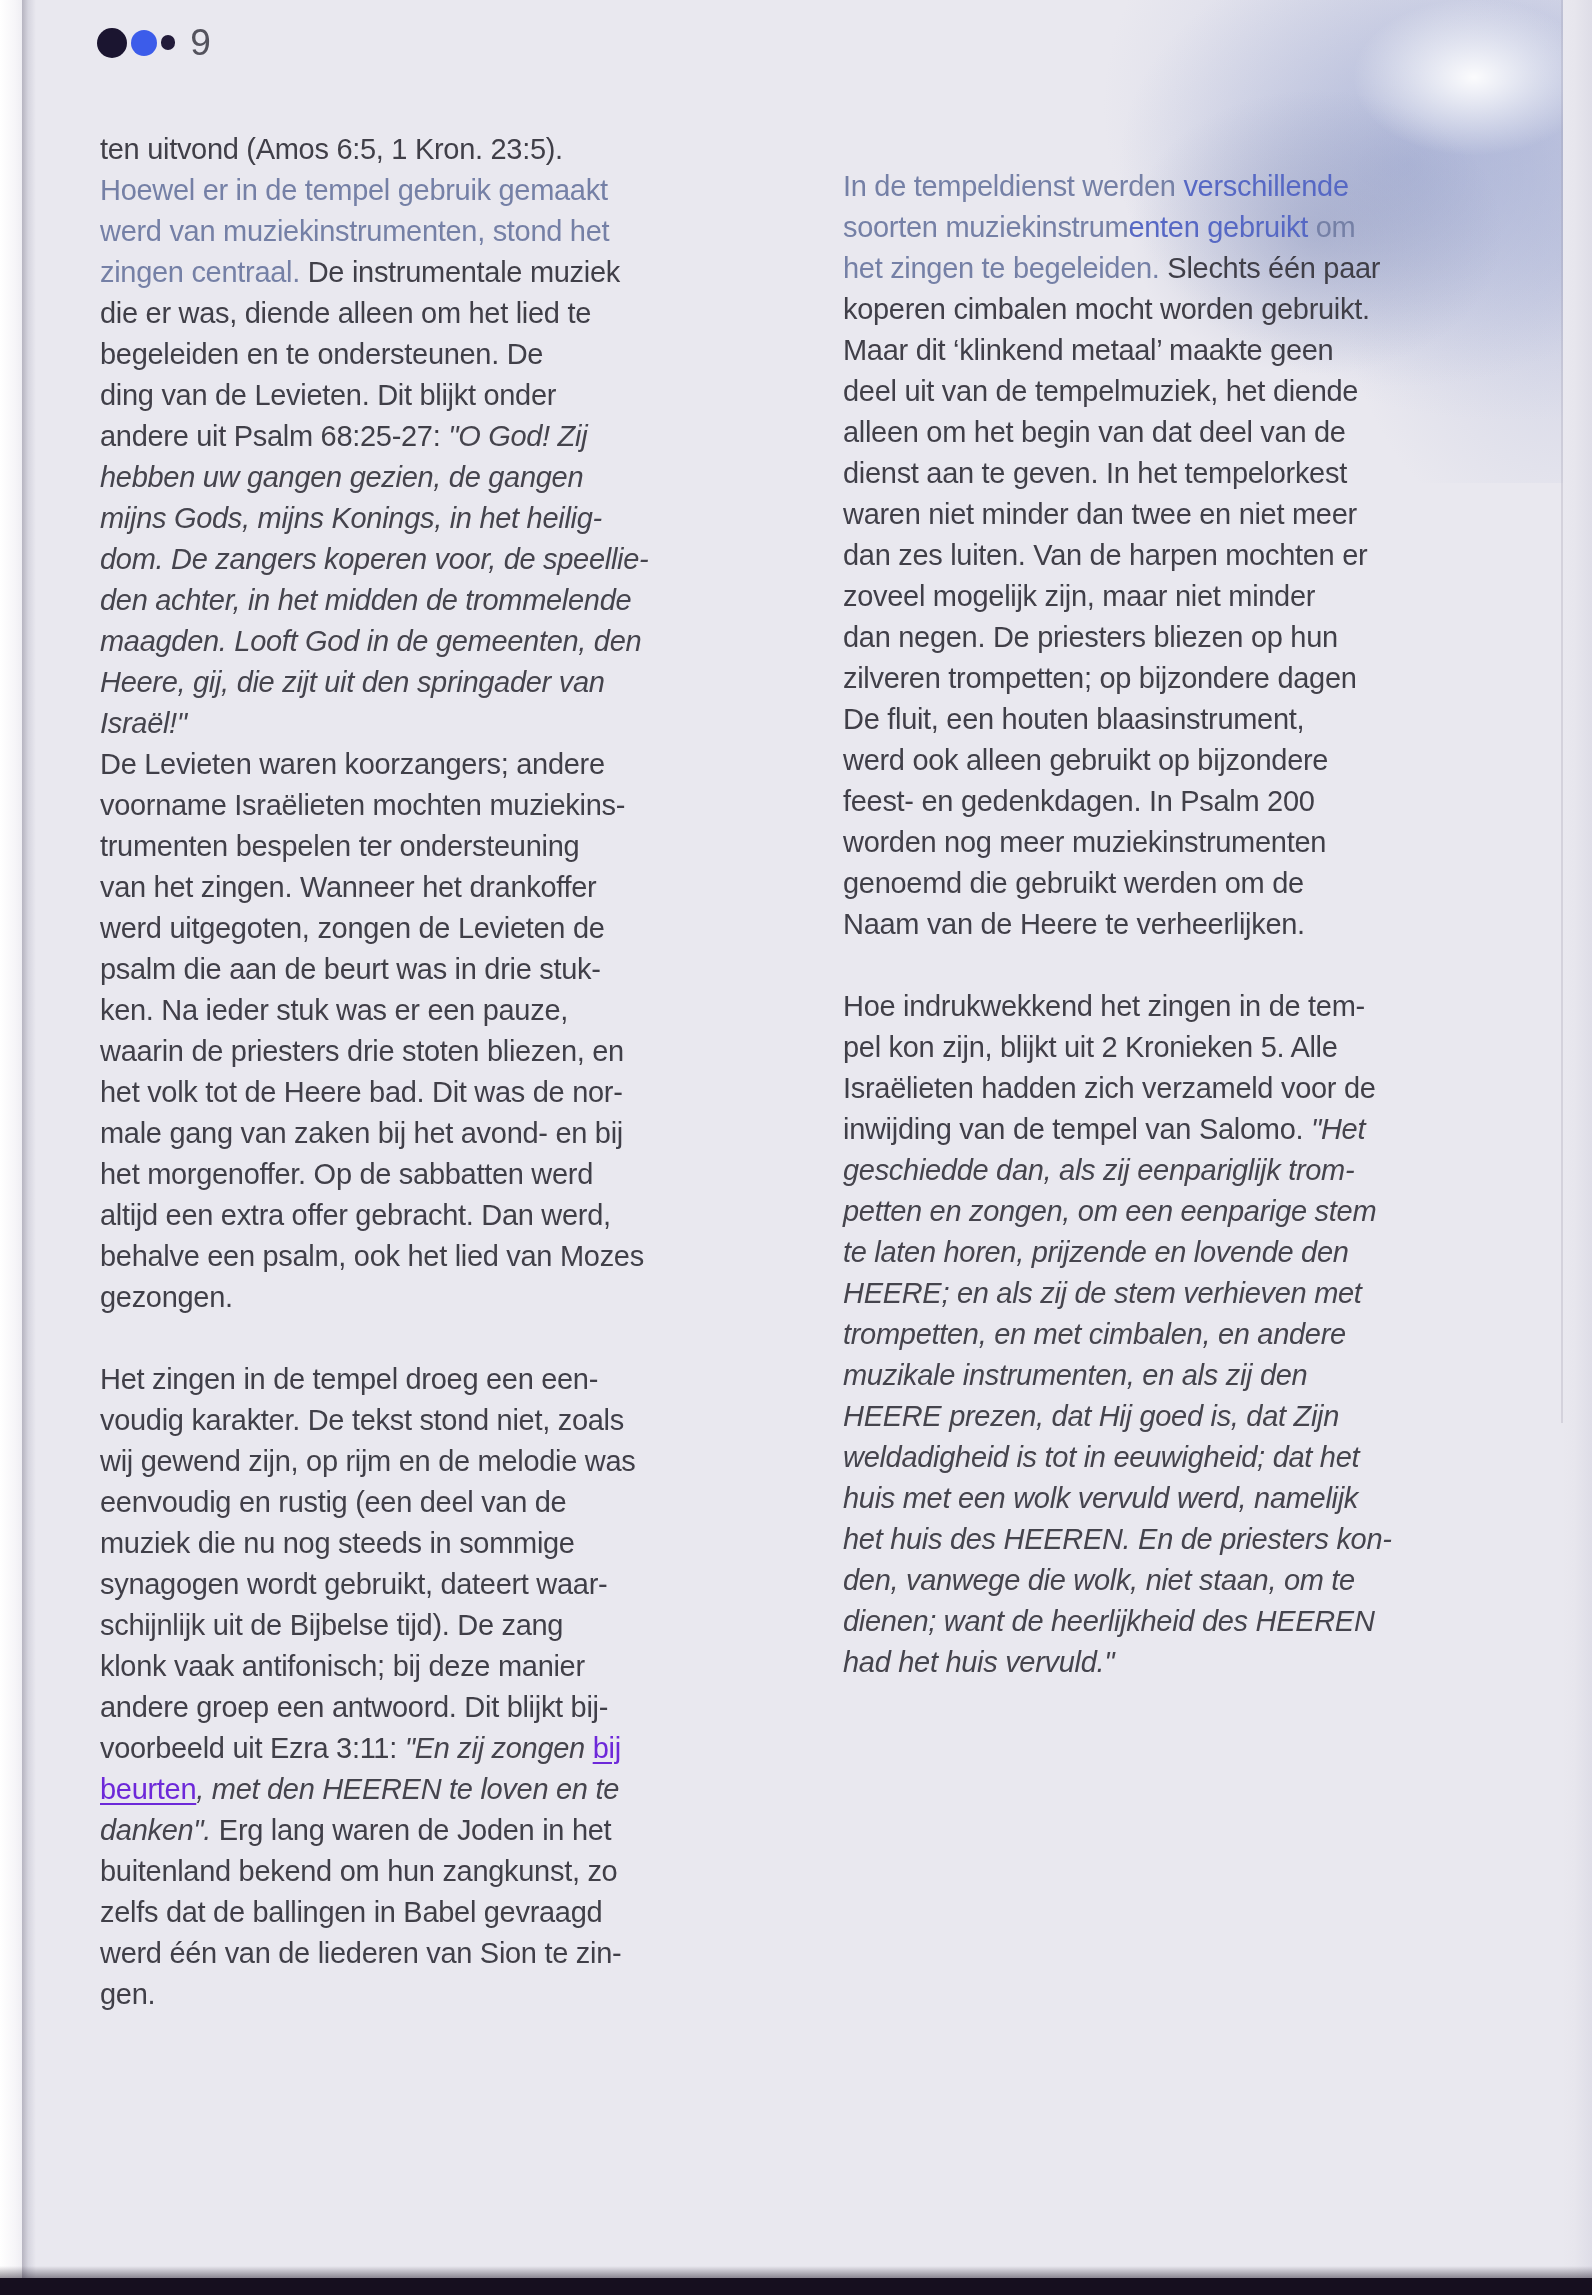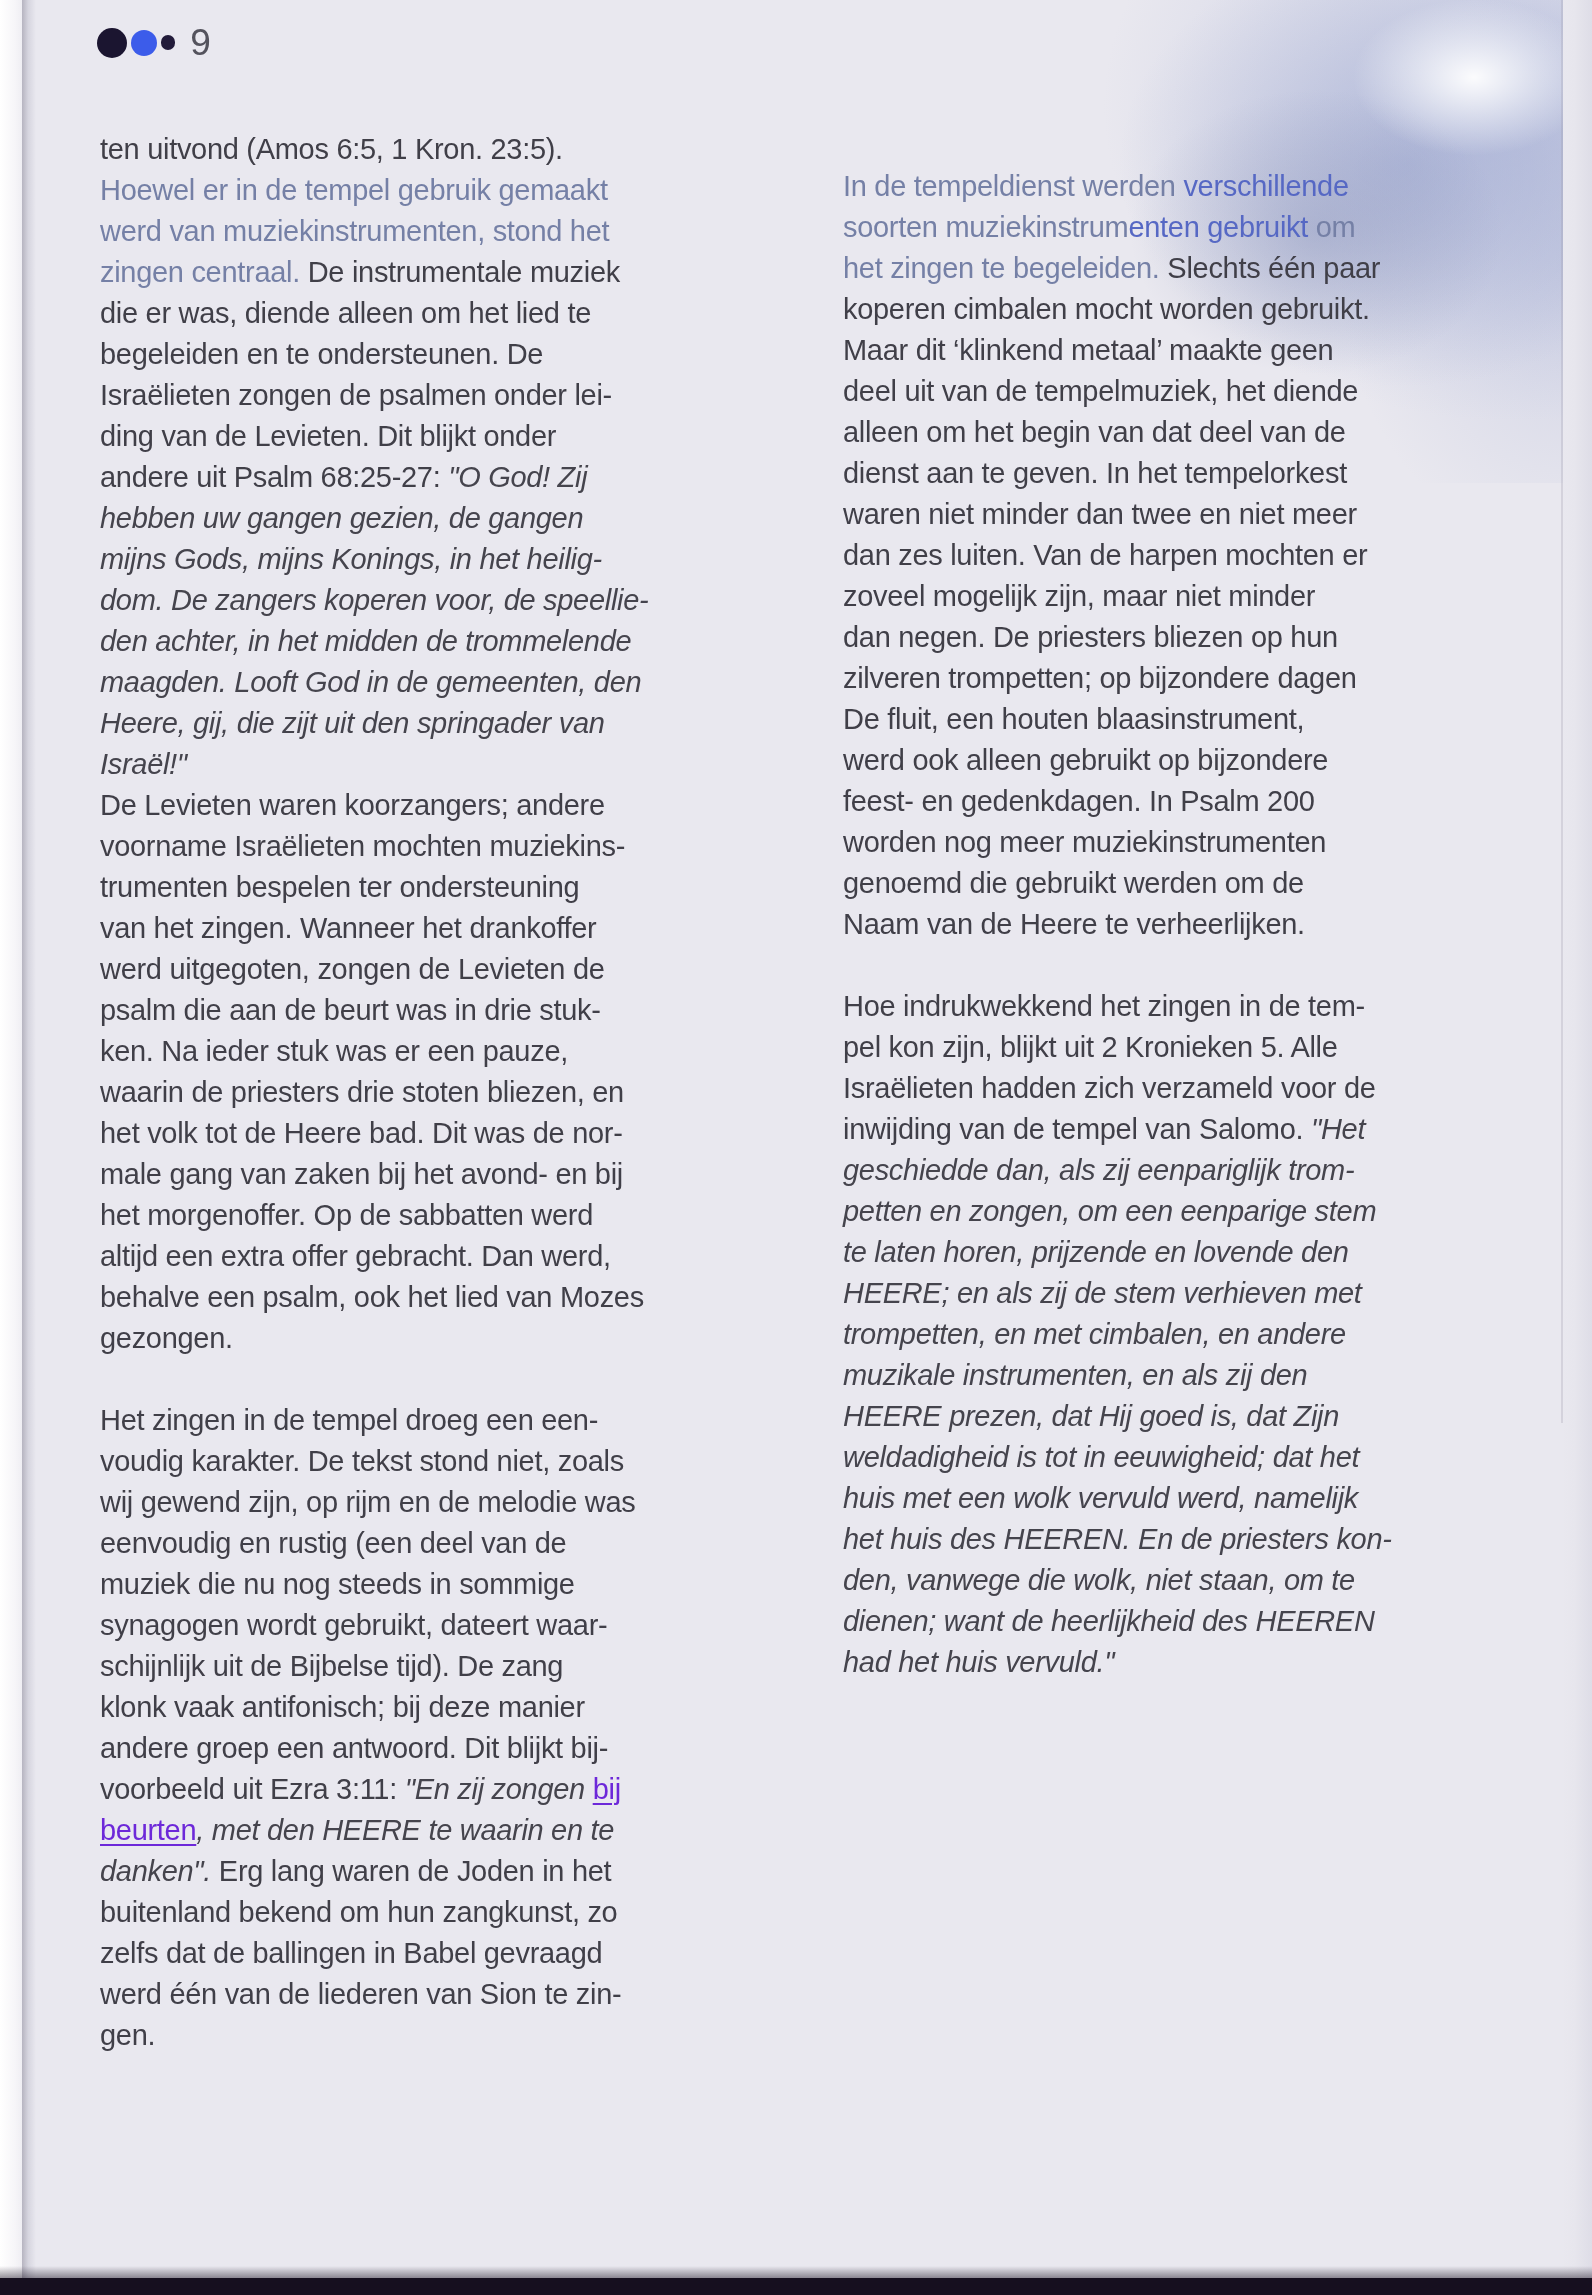--- a/index.html
+++ b/index.html
@@ -59,21 +59,20 @@
   <span class="pagenum">9</span>
 </div>
 
 <div class="col col-left">
     <div class="line"><span class="seg-d">ten uitvond (Amos 6:5, 1 Kron. 23:5).</span></div>
     <div class="line"><span class="seg-b">Hoewel er in de tempel gebruik gemaakt</span></div>
     <div class="line"><span class="seg-b">werd van muziekinstrumenten, stond het</span></div>
     <div class="line"><span class="seg-b">zingen centraal.</span><span class="seg-d"> De instrumentale muziek</span></div>
     <div class="line"><span class="seg-d">die er was, diende alleen om het lied te</span></div>
     <div class="line"><span class="seg-d">begeleiden en te ondersteunen. De</span></div>
-    <div class="line"><span class="seg-d">Israëlieten zongen de psalmen onder lei-</span></div>
     <div class="line"><span class="seg-d">ding van de Levieten. Dit blijkt onder</span></div>
     <div class="line"><span class="seg-d">andere uit Psalm 68:25-27: </span><span class="seg-i">"O God! Zij</span></div>
     <div class="line"><span class="seg-i">hebben uw gangen gezien, de gangen</span></div>
     <div class="line"><span class="seg-i">mijns Gods, mijns Konings, in het heilig-</span></div>
     <div class="line"><span class="seg-i">dom. De zangers koperen voor, de speellie-</span></div>
     <div class="line"><span class="seg-i">den achter, in het midden de trommelende</span></div>
     <div class="line"><span class="seg-i">maagden. Looft God in de gemeenten, den</span></div>
     <div class="line"><span class="seg-i">Heere, gij, die zijt uit den springader van</span></div>
     <div class="line"><span class="seg-i">Israël!"</span></div>
     <div class="line"><span class="seg-d">De Levieten waren koorzangers; andere</span></div>
@@ -94,21 +93,21 @@
     <div class="line"><span class="seg-d">Het zingen in de tempel droeg een een-</span></div>
     <div class="line"><span class="seg-d">voudig karakter. De tekst stond niet, zoals</span></div>
     <div class="line"><span class="seg-d">wij gewend zijn, op rijm en de melodie was</span></div>
     <div class="line"><span class="seg-d">eenvoudig en rustig (een deel van de</span></div>
     <div class="line"><span class="seg-d">muziek die nu nog steeds in sommige</span></div>
     <div class="line"><span class="seg-d">synagogen wordt gebruikt, dateert waar-</span></div>
     <div class="line"><span class="seg-d">schijnlijk uit de Bijbelse tijd). De zang</span></div>
     <div class="line"><span class="seg-d">klonk vaak antifonisch; bij deze manier</span></div>
     <div class="line"><span class="seg-d">andere groep een antwoord. Dit blijkt bij-</span></div>
     <div class="line"><span class="seg-d">voorbeeld uit Ezra 3:11: </span><span class="seg-i">"En zij zongen </span><span class="seg-iu">bij</span></div>
-    <div class="line"><span class="seg-iu">beurten</span><span class="seg-i">, met den HEERE te waarin en te</span></div>
+    <div class="line"><span class="seg-iu">beurten</span><span class="seg-i">, met den HEEREN te loven en te</span></div>
     <div class="line"><span class="seg-i">danken".</span><span class="seg-d"> Erg lang waren de Joden in het</span></div>
     <div class="line"><span class="seg-d">buitenland bekend om hun zangkunst, zo</span></div>
     <div class="line"><span class="seg-d">zelfs dat de ballingen in Babel gevraagd</span></div>
     <div class="line"><span class="seg-d">werd één van de liederen van Sion te zin-</span></div>
     <div class="line"><span class="seg-d">gen.</span></div>
   </div>
 <div class="col col-right">
     <div class="line"><span class="seg-b">In de tempeldienst werden </span><span class="seg-b2">verschillende</span></div>
     <div class="line"><span class="seg-b">soorten muziekinstrum</span><span class="seg-b2">enten gebruikt</span><span class="seg-b"> om</span></div>
     <div class="line"><span class="seg-b">het zingen te begeleiden.</span><span class="seg-d"> Slechts één paar</span></div>

